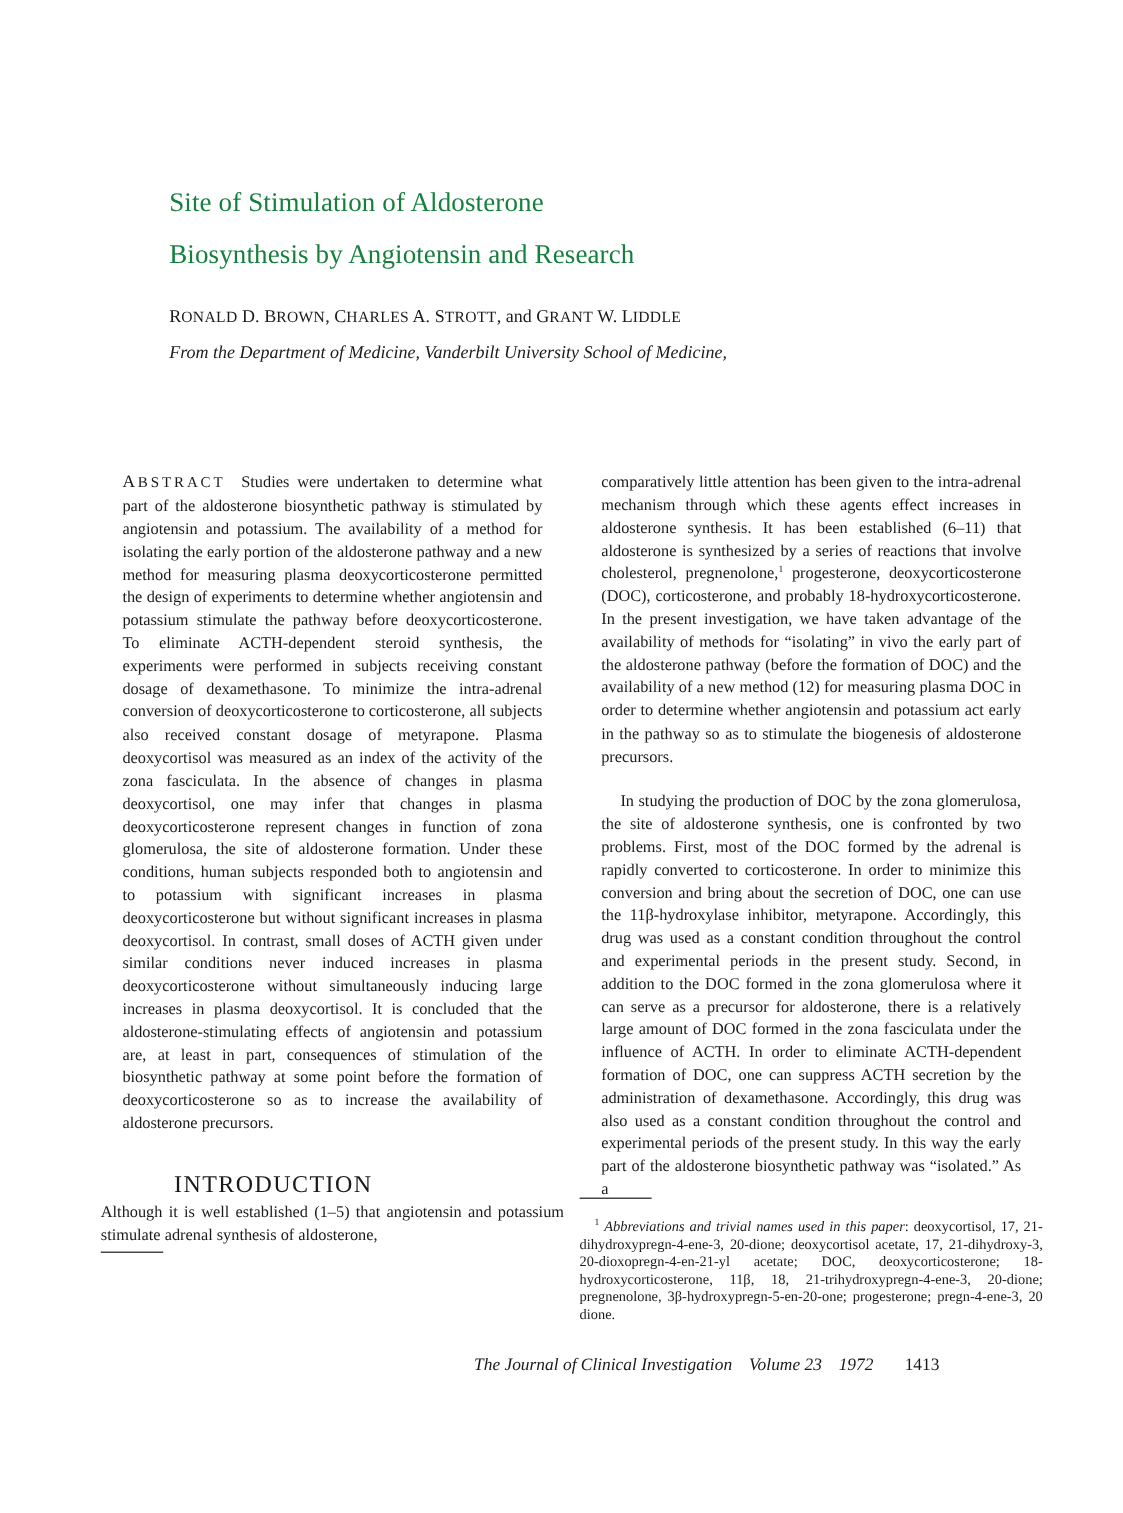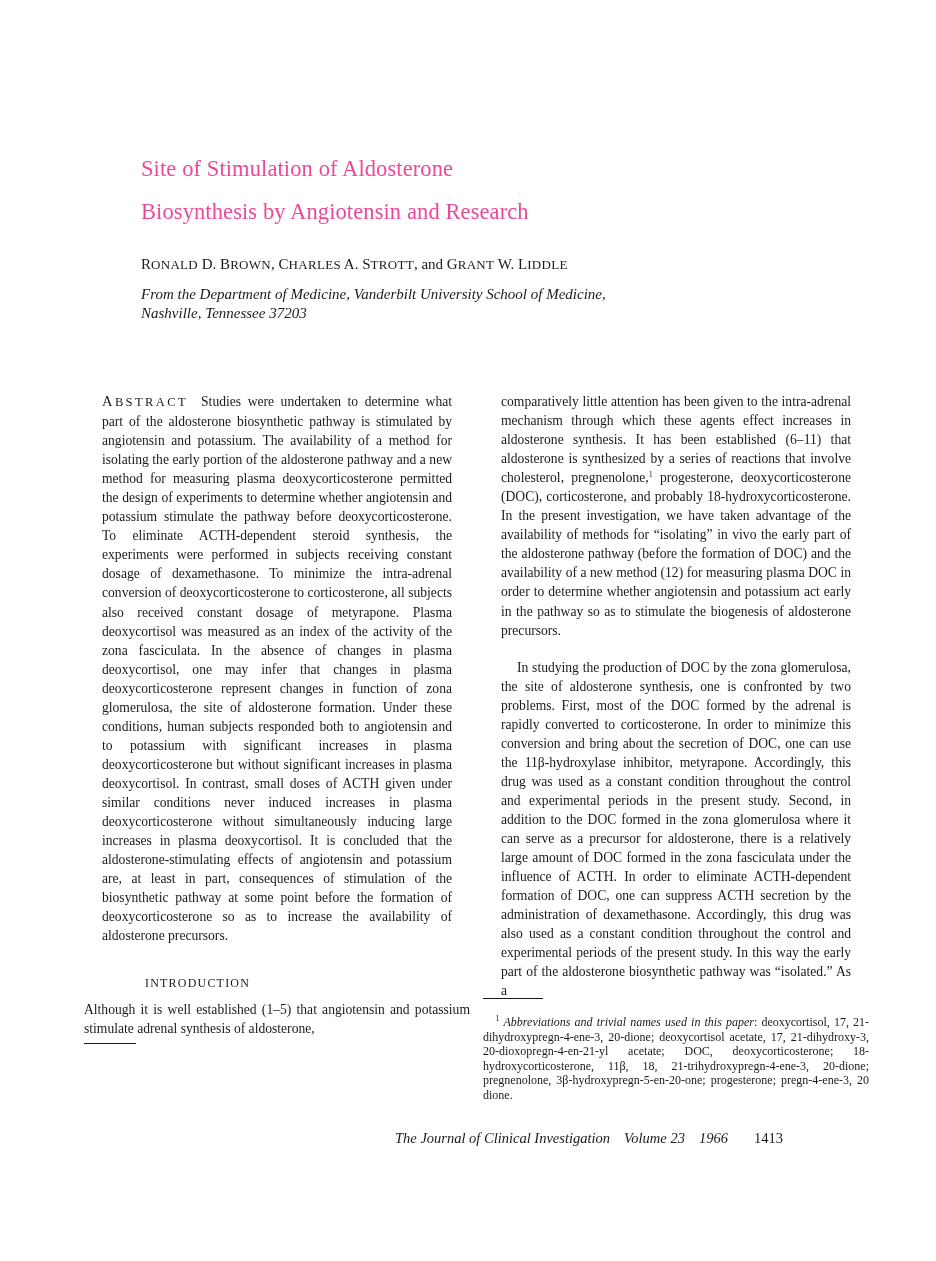--- a/index.html
+++ b/index.html
@@ -1,34 +1,34 @@
 <!DOCTYPE html>
 <html><head>
 <meta charset="utf-8">
 <style>
   html, body { margin: 0; padding: 0; background: #ffffff; }
   body { width: 936px; height: 1261px; position: relative; overflow: hidden; color: #1a1a1a;
          font-family: "Liberation Serif", "DejaVu Serif", serif; }
-  .title { position: absolute; left: 141px; font-size: 22.5px; letter-spacing: 0.1px; color: #ec4899; margin: 0; font-weight: normal; }
+  .title { position: absolute; left: 141px; font-size: 22.5px; letter-spacing: 0.1px; color: #15803d; margin: 0; font-weight: normal; }
   .t1 { top: 156px; }
   .t2 { top: 199px; }
   .authors { position: absolute; left: 141px; top: 256px; font-size: 15px; color: #1a1a1a; }
   .sc-cap { font-size: 15px; }
   .sc-low { font-size: 13px; letter-spacing: 0.3px; }
   .affil { position: absolute; left: 141px; top: 285px; font-size: 15px; font-style: italic; line-height: 19px; width: 620px; }
 
   .col { position: absolute; width: 386px; font-size: 13.6px; line-height: 19.05px; text-align: justify; }
   .col-left { left: 84px; top: 374px; }
   .col-right { left: 483px; top: 374px; width: 386px; }
   .col p { margin: 18px; }
   .abstract-label { letter-spacing: 2.4px; font-size: 12.5px; }
   .abstract-label .big { font-size: 14.5px; }
   .indent { text-indent: 16px; }
 
-  .intro-heading { position: absolute; left: 145px; top: 976px; font-size: 12px; letter-spacing: 1.2px; margin: 0; font-weight: normal; }
+  .intro-heading { position: absolute; left: 145px; top: 976px; font-size: 20px; letter-spacing: 1.2px; margin: 0; font-weight: normal; }
   .intro-body { position: absolute; left: 84px; top: 1000px; width: 386px; font-size: 13.6px; line-height: 19px; text-align: justify; }
 
   .rule { position: absolute; height: 1px; background: #1a1a1a; }
   .rule-left { left: 84px; top: 1043px; width: 52px; }
   .rule-right { left: 483px; top: 998px; width: 60px; }
 
   .fn-left { position: absolute; left: 84px; top: 1048px; width: 386px; font-size: 12px; line-height: 14.5px; text-align: justify; }
   .fn-left p { margin: 0; text-indent: 15px; }
   .fn-left .it { font-style: italic; }
   .fn-right { position: absolute; left: 483px; top: 1012px; width: 386px; font-size: 12px; line-height: 14.6px; text-align: justify; margin: 0; }
@@ -46,21 +46,20 @@
 
 <h1 class="title t1">Site of Stimulation of Aldosterone</h1>
 <h1 class="title t2">Biosynthesis by Angiotensin and Research</h1>
 
 <div class="authors">
   <span><span class="sc-cap">R</span><span class="sc-low">ONALD</span><span> D. </span><span class="sc-cap">B</span><span class="sc-low">ROWN</span></span><span>, </span><span><span class="sc-cap">C</span><span class="sc-low">HARLES</span><span> A. </span><span class="sc-cap">S</span><span class="sc-low">TROTT</span></span><span>, and </span><span><span class="sc-cap">G</span><span class="sc-low">RANT</span><span> W. </span><span class="sc-cap">L</span><span class="sc-low">IDDLE</span></span>
 </div>
 
 <div class="affil">
   <div>From the Department of Medicine, Vanderbilt University School of Medicine,</div>
-  <div>Nashville, Tennessee 37203</div>
 </div>
 
 <div class="col col-left">
   <p><span class="abstract-label"><span class="big">A</span><span>BSTRACT</span></span>&nbsp; <span>Studies were undertaken to determine what part of the aldosterone biosynthetic pathway is stimulated by angiotensin and potassium. The availability of a method for isolating the early portion of the aldosterone pathway and a new method for measuring plasma deoxycorticosterone permitted the design of experiments to determine whether angiotensin and potassium stimulate the pathway before deoxycorticosterone. To eliminate ACTH-dependent steroid synthesis, the experiments were performed in subjects receiving constant dosage of dexamethasone. To minimize the intra-adrenal conversion of deoxycorticosterone to corticosterone, all subjects also received constant dosage of metyrapone. Plasma deoxycortisol was measured as an index of the activity of the zona fasciculata. In the absence of changes in plasma deoxycortisol, one may infer that changes in plasma deoxycorticosterone represent changes in function of zona glomerulosa, the site of aldosterone formation. Under these conditions, human subjects responded both to angiotensin and to potassium with significant increases in plasma deoxycorticosterone but without significant increases in plasma deoxycortisol. In contrast, small doses of ACTH given under similar conditions never induced increases in plasma deoxycorticosterone without simultaneously inducing large increases in plasma deoxycortisol. It is concluded that the aldosterone-stimulating effects of angiotensin and potassium are, at least in part, consequences of stimulation of the biosynthetic pathway at some point before the formation of deoxycorticosterone so as to increase the availability of aldosterone precursors.</span></p>
 </div>
 
 <h2 class="intro-heading">INTRODUCTION</h2>
 <div class="intro-body">Although it is well established (1–5) that angiotensin and potassium stimulate adrenal synthesis of aldosterone,</div>
 
 <div class="rule rule-left"></div>
@@ -69,14 +68,14 @@
 
 <div class="col col-right">
   <p><span>comparatively little attention has been given to the intra-adrenal mechanism through which these agents effect increases in aldosterone synthesis. It has been established (6–11) that aldosterone is synthesized by a series of reactions that involve cholesterol, pregnenolone,</span><sup class="fnref">1</sup><span> progesterone, deoxycorticosterone (DOC), corticosterone, and probably 18-hydroxycorticosterone. In the present investigation, we have taken advantage of the availability of methods for “isolating” in vivo the early part of the aldosterone pathway (before the formation of DOC) and the availability of a new method (12) for measuring plasma DOC in order to determine whether angiotensin and potassium act early in the pathway so as to stimulate the biogenesis of aldosterone precursors.</span></p>
   <p class="indent">In studying the production of DOC by the zona glomerulosa, the site of aldosterone synthesis, one is confronted by two problems. First, most of the DOC formed by the adrenal is rapidly converted to corticosterone. In order to minimize this conversion and bring about the secretion of DOC, one can use the 11β-hydroxylase inhibitor, metyrapone. Accordingly, this drug was used as a constant condition throughout the control and experimental periods in the present study. Second, in addition to the DOC formed in the zona glomerulosa where it can serve as a precursor for aldosterone, there is a relatively large amount of DOC formed in the zona fasciculata under the influence of ACTH. In order to eliminate ACTH-dependent formation of DOC, one can suppress ACTH secretion by the administration of dexamethasone. Accordingly, this drug was also used as a constant condition throughout the control and experimental periods of the present study. In this way the early part of the aldosterone biosynthetic pathway was “isolated.” As a</p>
 </div>
 
 <div class="rule rule-right"></div>
 <p class="fn-right">&nbsp;&nbsp;&nbsp;<sup>1</sup> <span class="it">Abbreviations and trivial names used in this paper</span><span>: deoxycortisol, 17, 21-dihydroxypregn-4-ene-3, 20-dione; deoxycortisol acetate, 17, 21-dihydroxy-3, 20-dioxopregn-4-en-21-yl acetate; DOC, deoxycorticosterone; 18-hydroxycorticosterone, 11β, 18, 21-trihydroxypregn-4-ene-3, 20-dione; pregnenolone, 3β-hydroxypregn-5-en-20-one; progesterone; pregn-4-ene-3, 20 dione.</span></p>
 
 <div class="footer">
-  <span class="it">The Journal of Clinical Investigation</span><span class="gap"></span><span class="it">Volume 23</span><span class="gap"></span><span class="it">1966</span><span class="gap2"></span><span>1413</span>
+  <span class="it">The Journal of Clinical Investigation</span><span class="gap"></span><span class="it">Volume 23</span><span class="gap"></span><span class="it">1972</span><span class="gap2"></span><span>1413</span>
 </div>
 
 </body></html>

